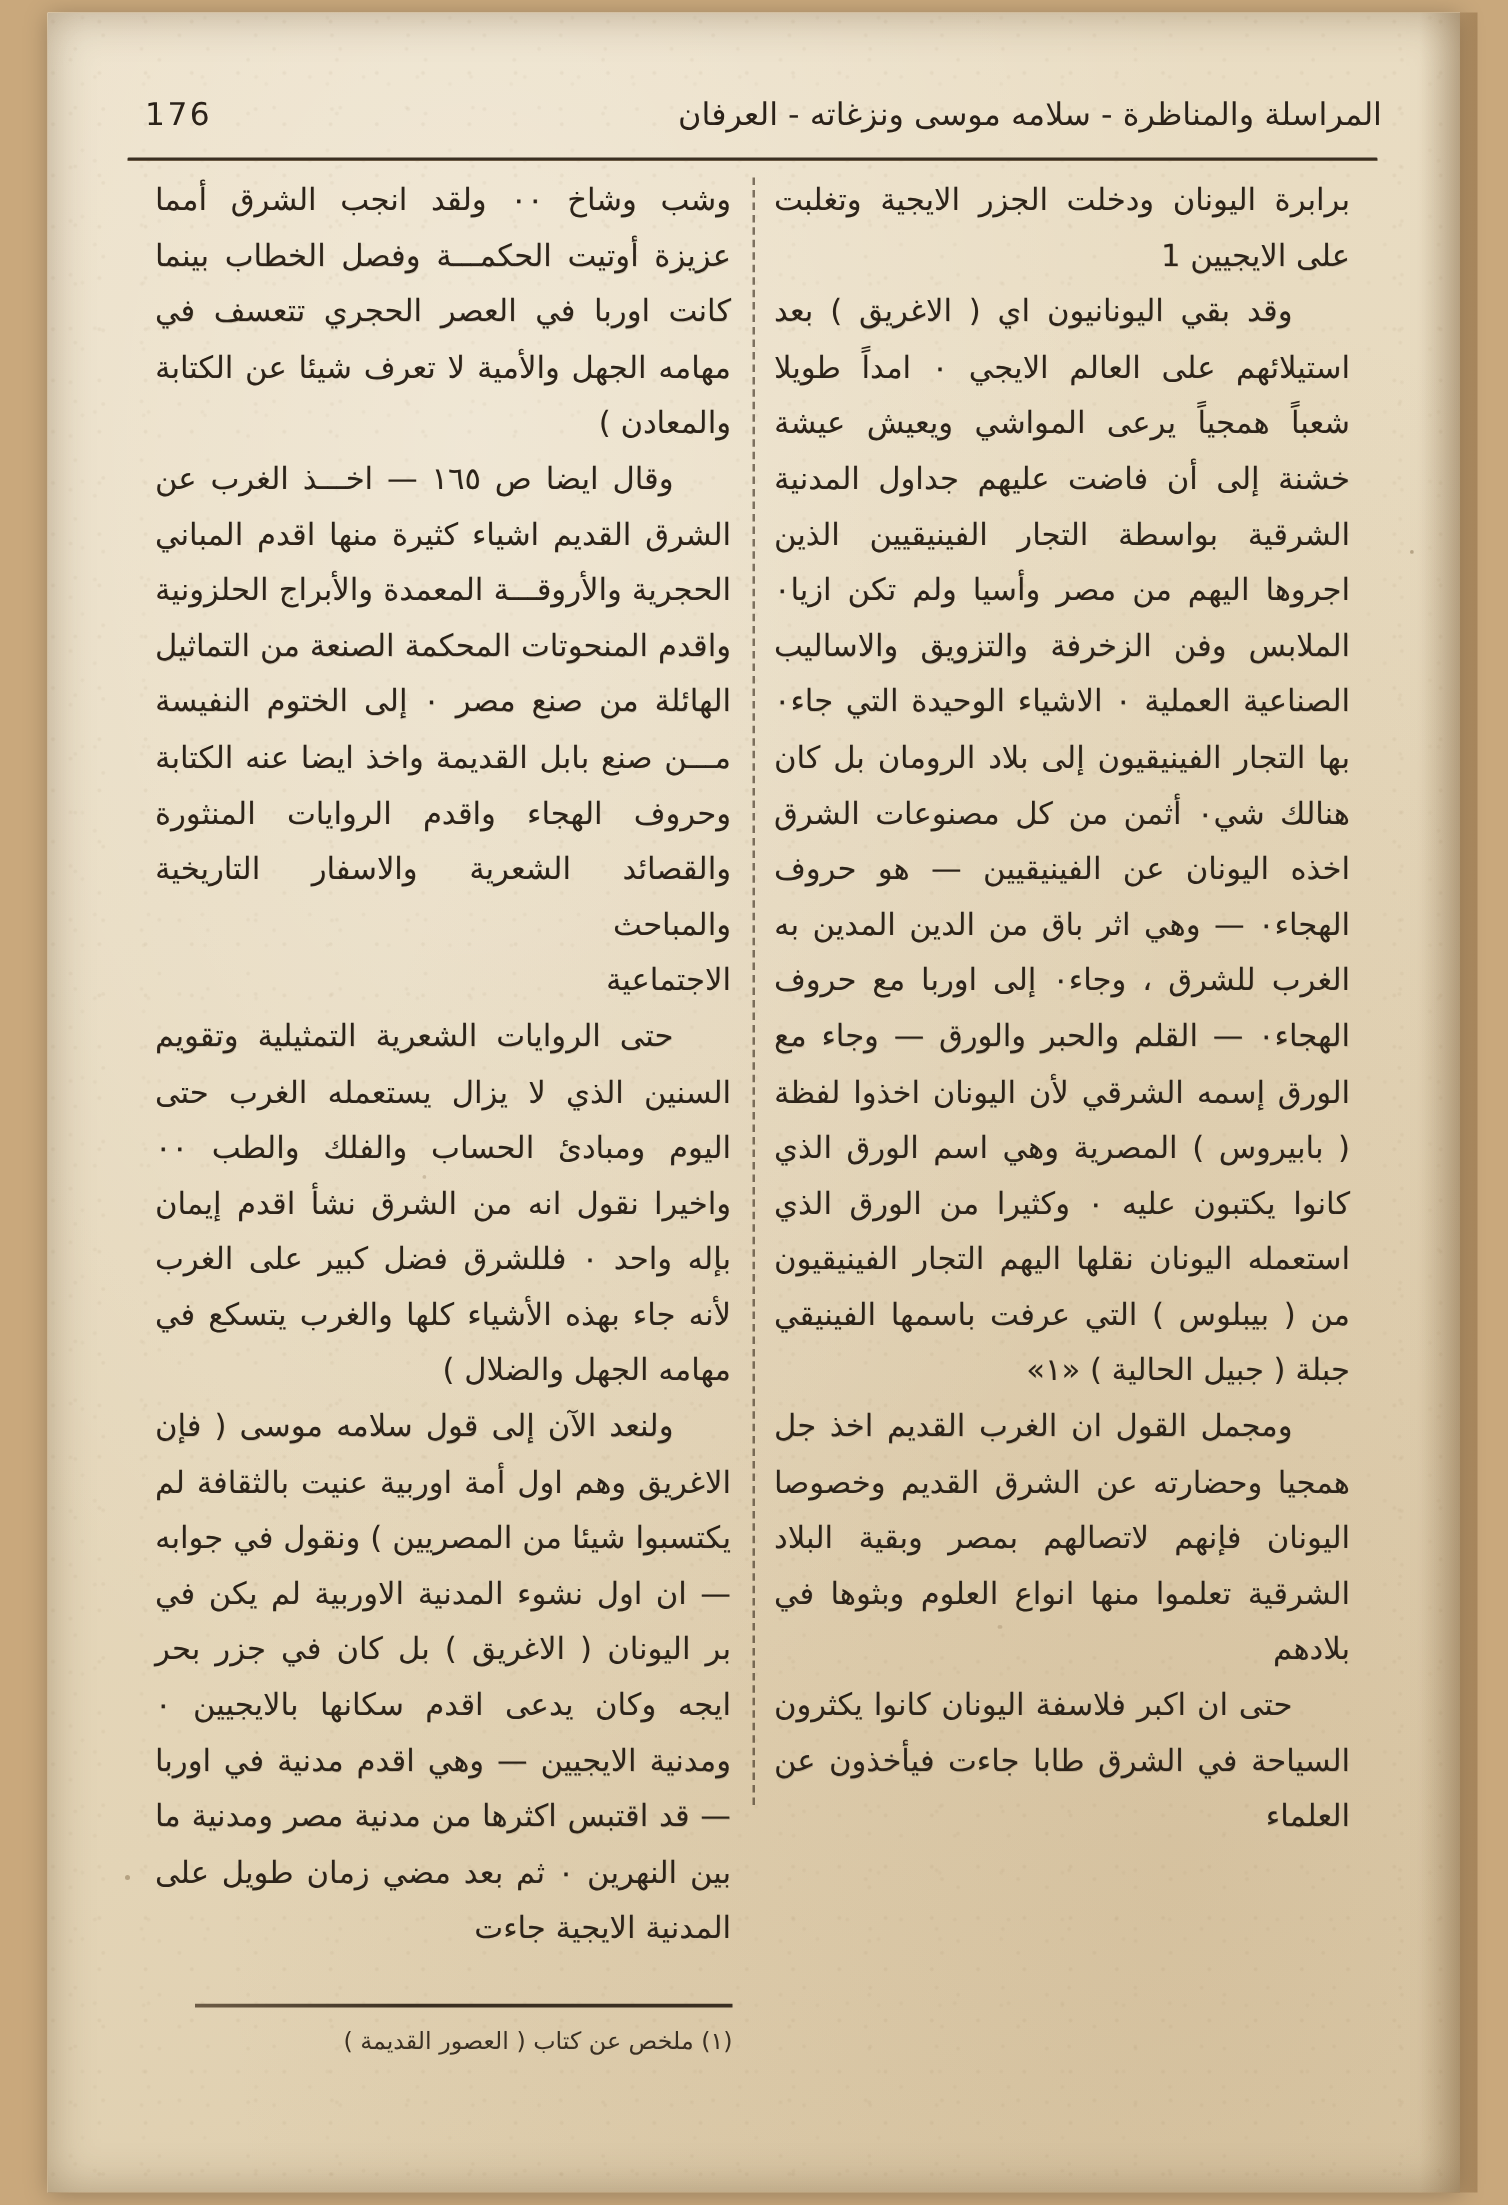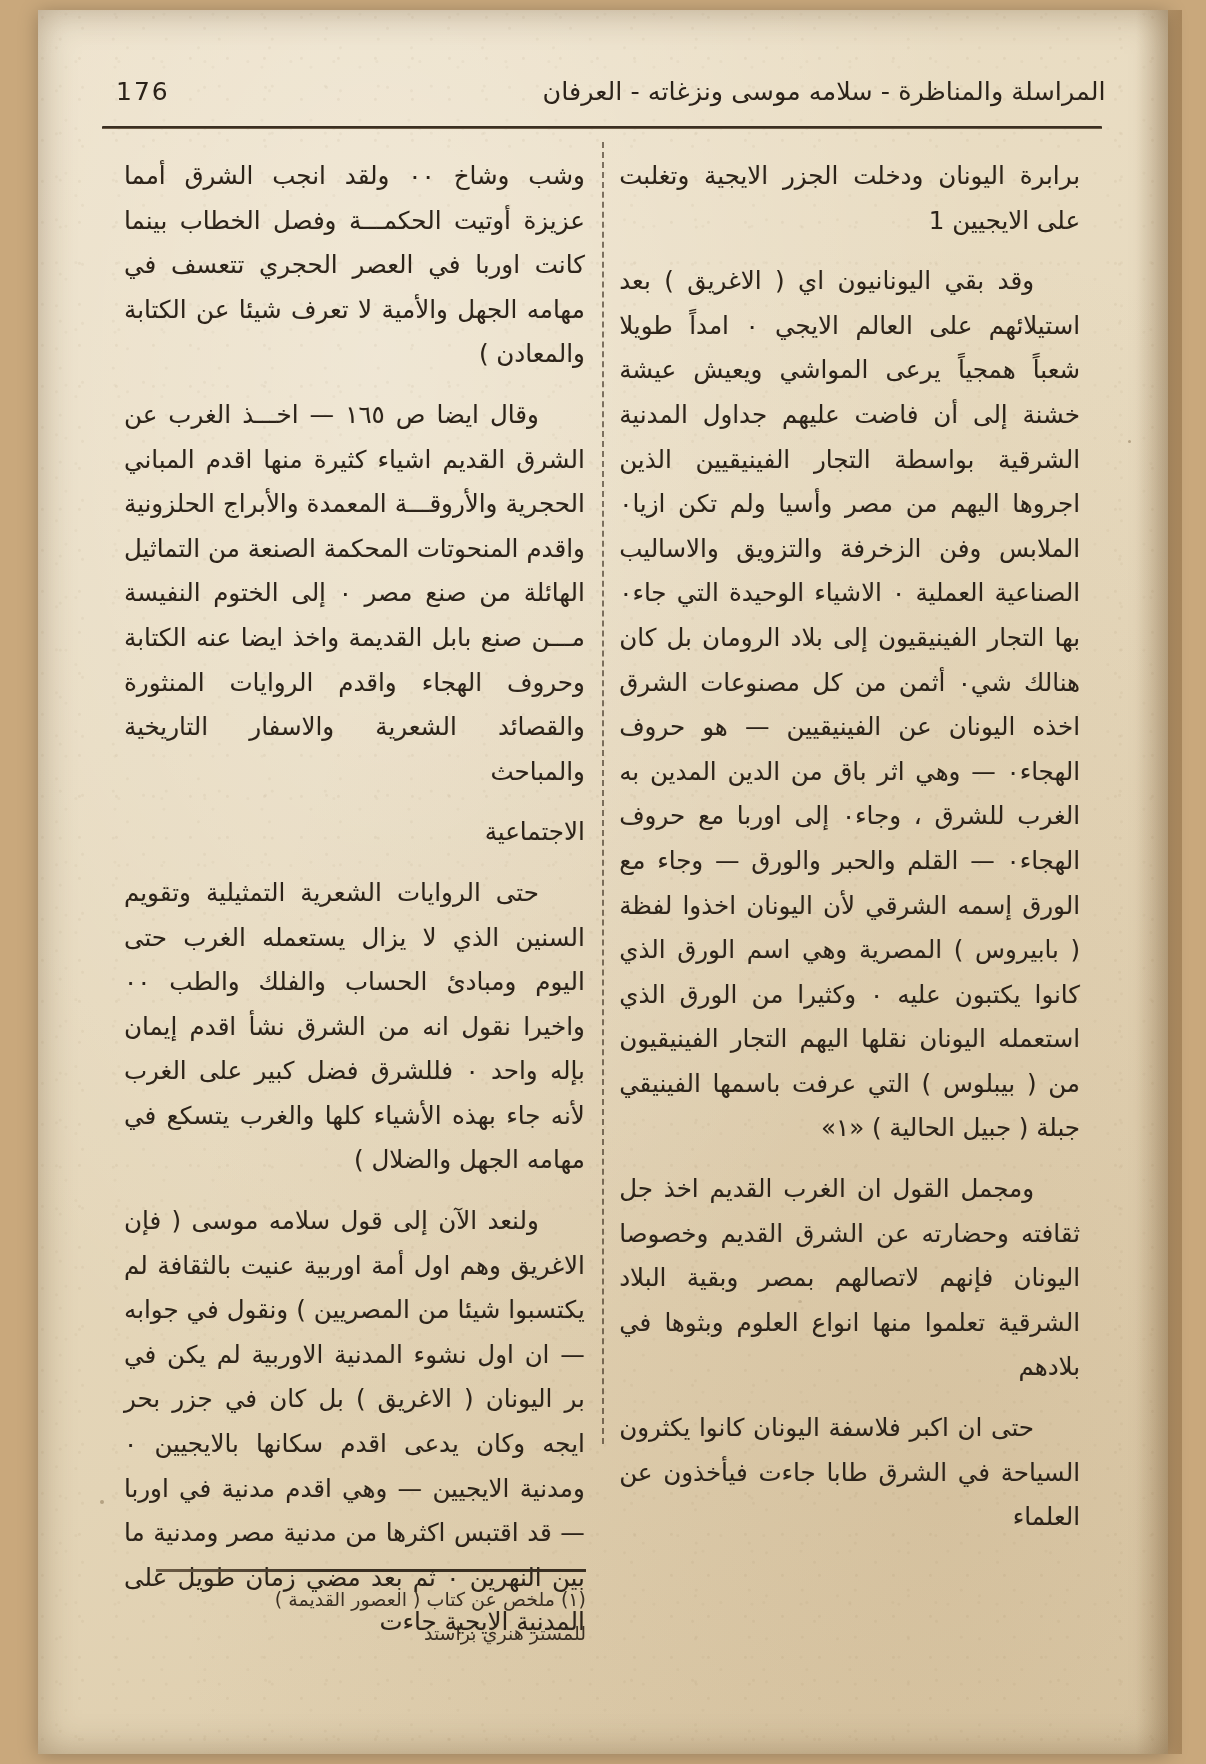--- a/index.html
+++ b/index.html
@@ -85,21 +85,21 @@
   #col-divider{
     width:3.6%;
     position:relative;
   }
   #col-divider::before{
     content:"";
     position:absolute; left:50%; top:4px; bottom:190px;
     width:0; border-left:2px dashed rgba(55,42,28,.62);
   }
 
-  p{ margin:16px 0 0 0; text-indent:0; }
+  p{ margin:0 0 0 0; text-indent:0; }
   p.indent{ text-indent:46px; }
 
   
   .col p{
     text-shadow:0.4px 0.3px 0 rgba(70,52,30,.18);
   }
 
   
   #footnote-block{
     position:absolute; left:78px; bottom:104px; width:470px;
@@ -143,25 +143,24 @@
       <p>الاجتماعية</p>
       <p class="indent">حتى الروايات الشعرية التمثيلية وتقويم السنين الذي لا يزال يستعمله الغرب حتى اليوم ومبادئ الحساب والفلك والطب ٠٠ واخيرا نقول انه من الشرق نشأ اقدم إيمان بإله واحد ٠ فللشرق فضل كبير على الغرب لأنه جاء بهذه الأشياء كلها والغرب يتسكع في مهامه الجهل والضلال )</p>
       <p class="indent">ولنعد الآن إلى قول سلامه موسى ( فإن الاغريق وهم اول أمة اوربية عنيت بالثقافة لم يكتسبوا شيئا من المصريين ) ونقول في جوابه — ان اول نشوء المدنية الاوربية لم يكن في بر اليونان ( الاغريق ) بل كان في جزر بحر ايجه وكان يدعى اقدم سكانها بالايجيين ٠ ومدنية الايجيين — وهي اقدم مدنية في اوربا — قد اقتبس اكثرها من مدنية مصر ومدنية ما بين النهرين ٠ ثم بعد مضي زمان طويل على المدنية الايجية جاءت</p>
     </div>
 
     <div id="col-divider"></div>
 
     <div class="col" id="col-left">
       <p>برابرة اليونان ودخلت الجزر الايجية وتغلبت على الايجيين 1</p>
       <p class="indent">وقد بقي اليونانيون اي ( الاغريق ) بعد استيلائهم على العالم الايجي ٠ امداً طويلا شعباً همجياً يرعى المواشي ويعيش عيشة خشنة إلى أن فاضت عليهم جداول المدنية الشرقية بواسطة التجار الفينيقيين الذين اجروها اليهم من مصر وأسيا ولم تكن ازيا٠ الملابس وفن الزخرفة والتزويق والاساليب الصناعية العملية ٠ الاشياء الوحيدة التي جاء٠ بها التجار الفينيقيون إلى بلاد الرومان بل كان هنالك شي٠ أثمن من كل مصنوعات الشرق اخذه اليونان عن الفينيقيين — هو حروف الهجاء٠ — وهي اثر باق من الدين المدين به الغرب للشرق ، وجاء٠ إلى اوربا مع حروف الهجاء٠ — القلم والحبر والورق — وجاء مع الورق إسمه الشرقي لأن اليونان اخذوا لفظة ( بابيروس ) المصرية وهي اسم الورق الذي كانوا يكتبون عليه ٠ وكثيرا من الورق الذي استعمله اليونان نقلها اليهم التجار الفينيقيون من ( بيبلوس ) التي عرفت باسمها الفينيقي جبلة ( جبيل الحالية ) «١»</p>
-      <p class="indent">ومجمل القول ان الغرب القديم اخذ جل ثقافته وحضارته عن الشرق القديم وخصوصا اليونان فإنهم لاتصالهم بمصر وبقية البلاد الشرقية تعلموا منها انواع العلوم وبثوها في بلادهم</p>
+      <p class="indent">ومجمل القول ان الغرب القديم اخذ جل همجيا وحضارته عن الشرق القديم وخصوصا اليونان فإنهم لاتصالهم بمصر وبقية البلاد الشرقية تعلموا منها انواع العلوم وبثوها في بلادهم</p>
       <p class="indent">حتى ان اكبر فلاسفة اليونان كانوا يكثرون السياحة في الشرق طابا جاءت فيأخذون عن العلماء</p>
     </div>
   </div>
 
   <div id="footnote-block">
     <div id="footnote-rule"></div>
     <div id="footnote-text">
       <span class="fn-line">(١)  ملخص عن كتاب ( العصور القديمة )</span>
-      <span class="fn-line">للمستر هنري براستد</span>
     </div>
   </div>
 </div>
 
 </body></html>

